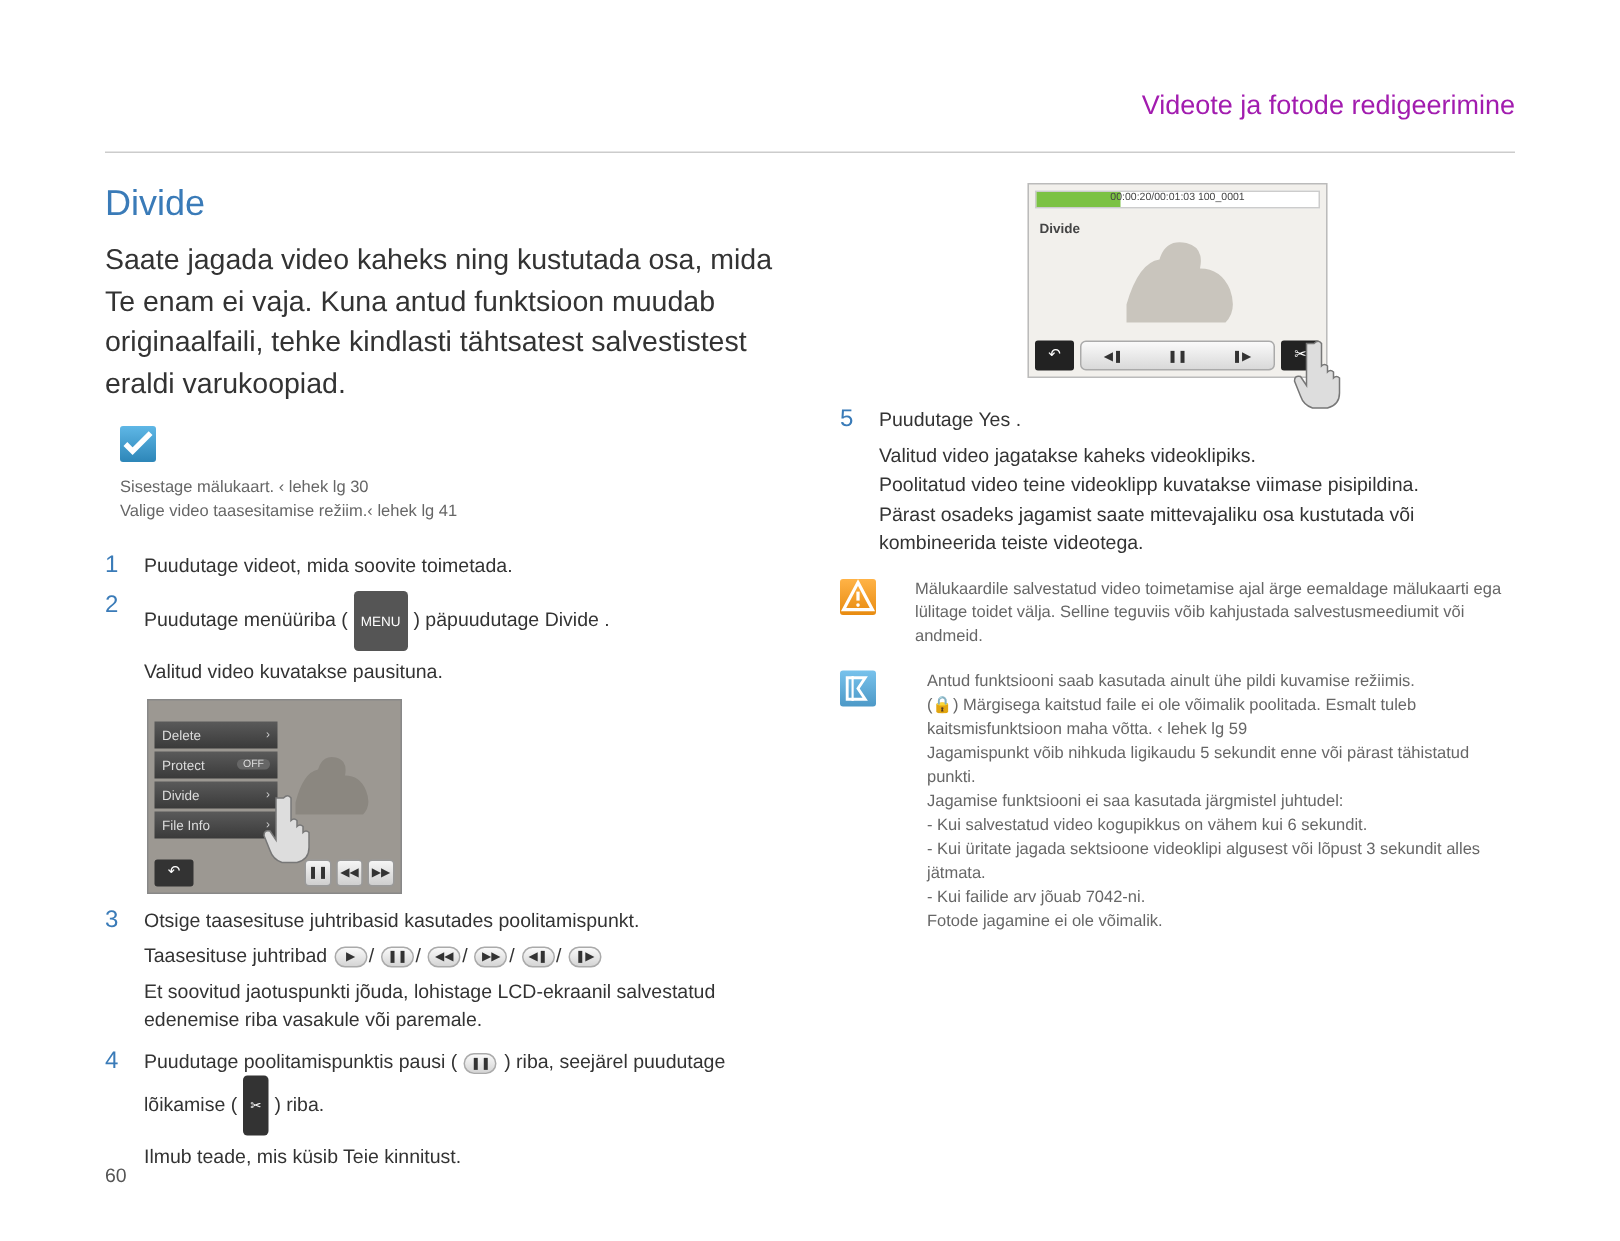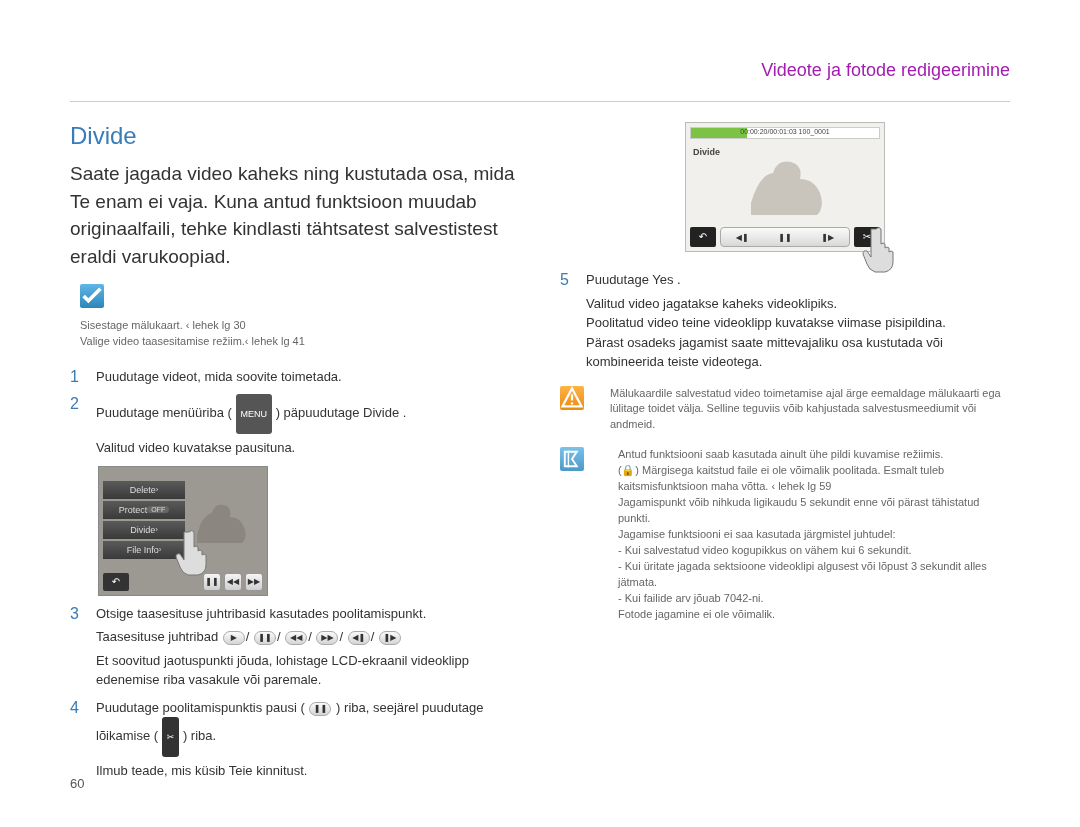--- a/index.html
+++ b/index.html
@@ -138,21 +138,21 @@
     top: 14px;
     width: 82px;
   }
   .menu-item {
     background: linear-gradient(#5a5a5a,#3a3a3a);
     color: #ddd;
     font-size: 9px;
     padding: 4px 5px;
     margin-bottom: 2px;
     display: flex;
-    justify-content: center;
+    justify-content: space-between;
     align-items: center;
   }
   .menu-arrow {
     font-size: 8px;
     color: #ccc;
   }
   .off-pill {
     background:#666;
     border-radius:6px;
     padding:0 4px;
@@ -376,21 +376,21 @@
           <span>Otsige taasesituse juhtribasid kasutades poolitamispunkt.</span>
           <span class="step-sub">
             <span>Taasesituse juhtribad</span>
             <span class="btn-graphic">▶</span>/
             <span class="btn-graphic">❚❚</span>/
             <span class="btn-graphic">◀◀</span>/
             <span class="btn-graphic">▶▶</span>/
             <span class="btn-graphic">◀❚</span>/
             <span class="btn-graphic">❚▶</span>
           </span>
-          <span class="step-sub">Et soovitud jaotuspunkti jõuda, lohistage LCD-ekraanil videoklipp edenemise riba vasakule või paremale.</span>
+          <span class="step-sub">Et soovitud jaotuspunkti jõuda, lohistage LCD-ekraanil salvestatud edenemise riba vasakule või paremale.</span>
         </div>
       </div>
 
       <div class="step">
         <div class="step-num">4</div>
         <div class="step-body">
           <span>Puudutage poolitamispunktis pausi (</span>
           <span class="btn-graphic">❚❚</span>
           <span>) riba, seejärel puudutage lõikamise (</span>
           <span class="inline-icon" style="background:#333;">✂</span>

